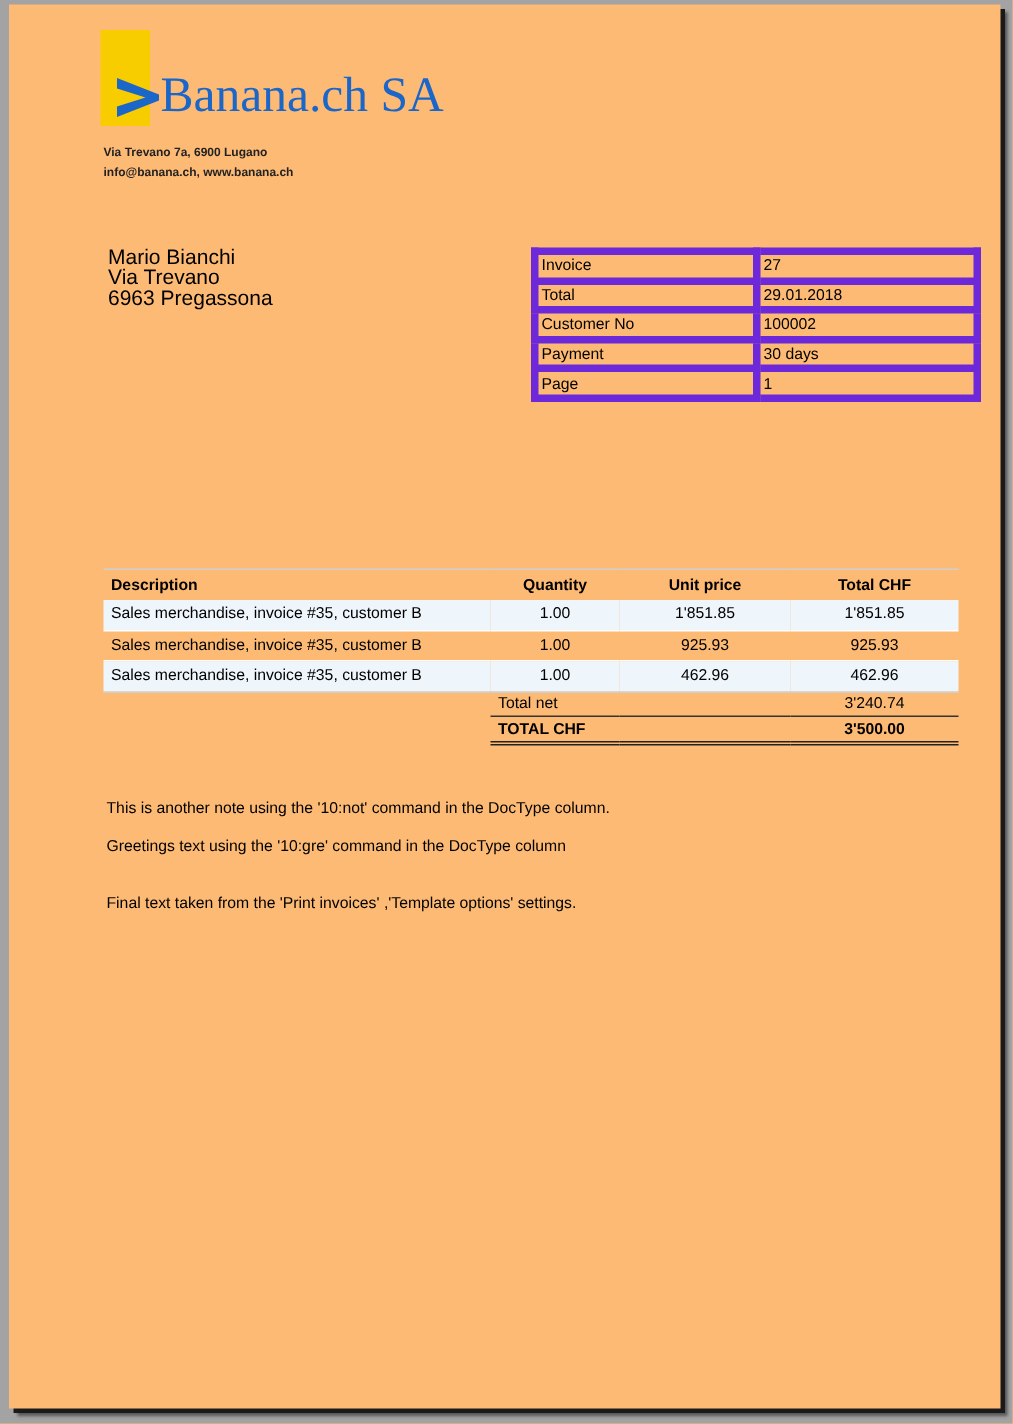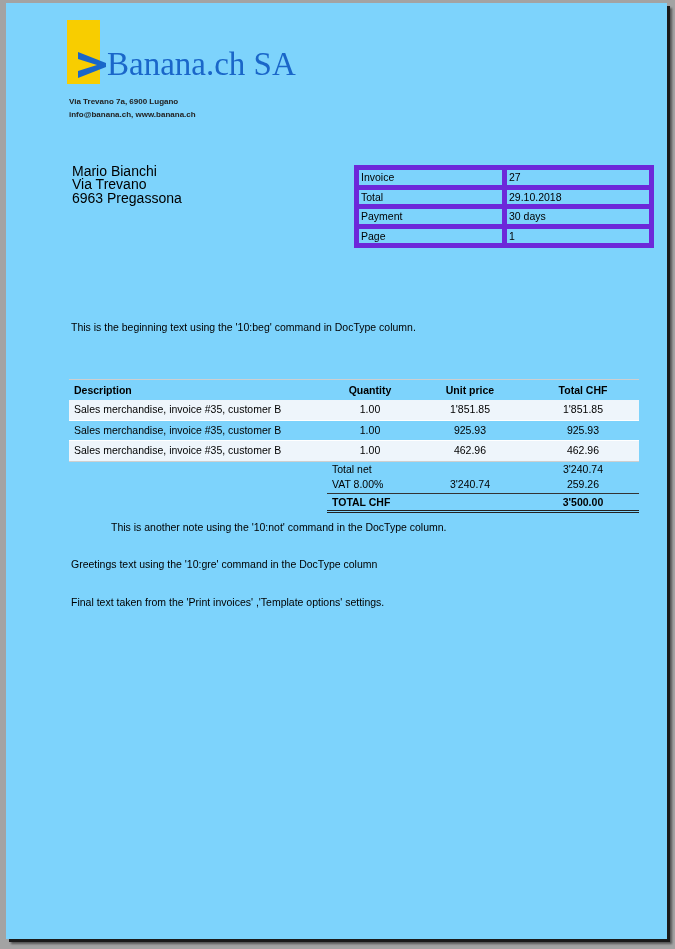--- a/index.html
+++ b/index.html
@@ -14,21 +14,21 @@
       overflow: hidden;
       font-family: "Liberation Sans", sans-serif;
       color: #000;
     }
     .page {
       position: absolute;
       left: 6px;
       top: 3px;
       width: 661px;
       height: 936px;
-      background: #7dd3fc;
+      background: #fdba74;
       box-shadow: 3px 3px 0 #1a1a1a, 5px 5px 2px #555;
     }
     
     .logo-box {
       position: absolute;
       left: 61px;
       top: 17px;
       width: 33px;
       height: 64px;
       background: #f8cd00;
@@ -166,34 +166,37 @@
   </div>
 
   <table class="info-table">
     <tbody>
       <tr>
         <td class="k">Invoice</td>
         <td class="v">27</td>
       </tr>
       <tr>
         <td class="k">Total</td>
-        <td class="v">29.10.2018</td>
+        <td class="v">29.01.2018</td>
+      </tr>
+      <tr>
+        <td class="k">Customer No</td>
+        <td class="v">100002</td>
       </tr>
       <tr>
         <td class="k">Payment</td>
         <td class="v">30 days</td>
       </tr>
       <tr>
         <td class="k">Page</td>
         <td class="v">1</td>
       </tr>
     </tbody>
   </table>
 
-  <div class="text-block" style="top:318px;">This is the beginning text using the '10:beg' command in DocType column.</div>
 
   <table class="items">
     <colgroup>
       <col class="c1">
         <col class="c2">
         <col class="c3">
         <col class="c4">
     </colgroup>
     <thead>
       <tr>
@@ -221,32 +224,26 @@
         <td class="r">1.00</td>
         <td class="r">462.96</td>
         <td class="r">462.96</td>
       </tr>
       <tr class="tot first-tot">
         <td class="empty"></td>
         <td>Total net</td>
         <td></td>
         <td class="r">3'240.74</td>
       </tr>
-      <tr class="tot">
-        <td class="empty"></td>
-        <td>VAT 8.00%</td>
-        <td class="r">3'240.74</td>
-        <td class="r">259.26</td>
-      </tr>
       <tr class="grand">
         <td class="empty"></td>
         <td>TOTAL CHF</td>
         <td></td>
         <td class="r">3'500.00</td>
       </tr>
     </tbody>
   </table>
 
-  <div class="text-block" style="top:518px;margin-left:40px;">This is another note using the '10:not' command in the DocType column.</div>
+  <div class="text-block" style="top:530px;">This is another note using the '10:not' command in the DocType column.</div>
   <div class="text-block" style="top:555px;">Greetings text using the '10:gre' command in the DocType column</div>
   <div class="text-block" style="top:593px;">Final text taken from the 'Print invoices' ,'Template options' settings.</div>
 
 </div>
 
 </body></html>

